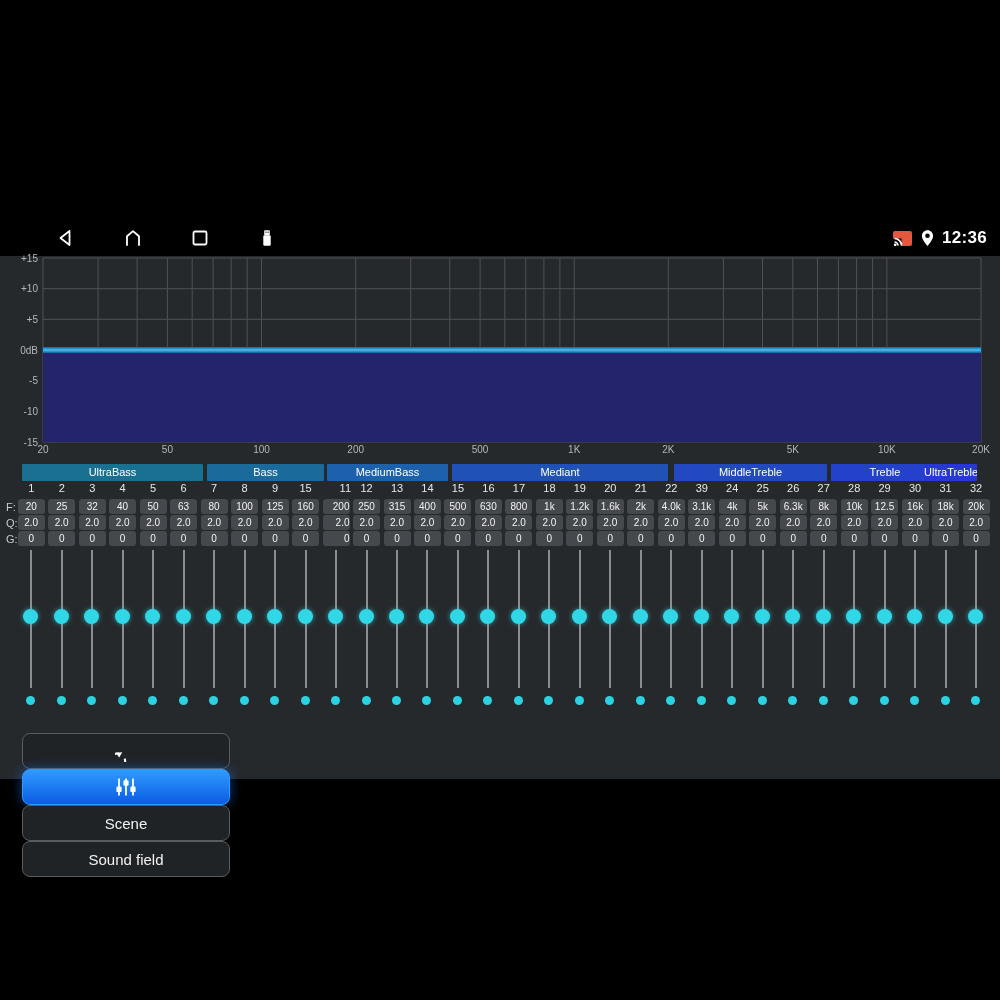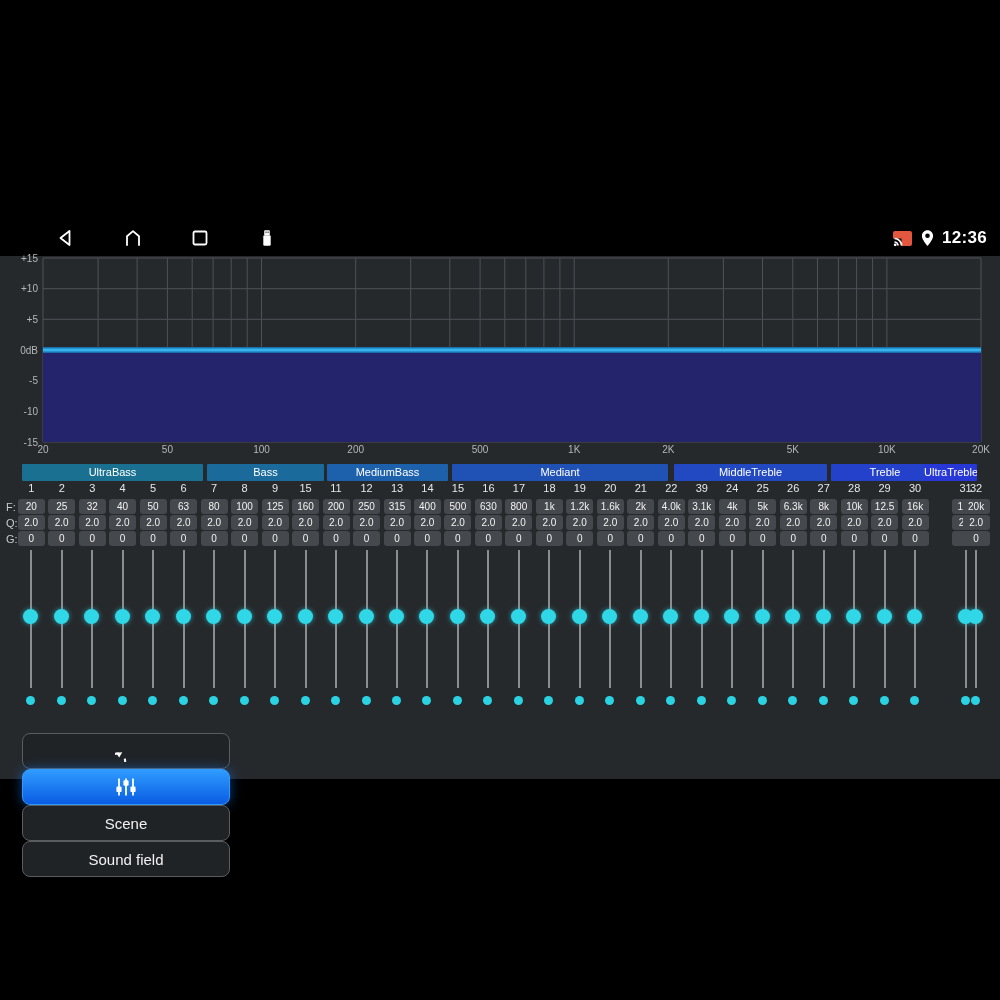--- a/index.html
+++ b/index.html
@@ -234,21 +234,21 @@
         </div>
         <div class="col" style="left: 290.5px;">
           <div class="num">15</div>
           <div class="cell">160</div>
           <div class="cell">2.0</div>
           <div class="cell">0</div>
           <div class="track"></div>
           <div class="knob"></div>
           <div class="dot"></div>
         </div>
-        <div class="col" style="left: 321px;">
+        <div class="col" style="left: 321px; text-align: right;">
           <div class="num">11</div>
           <div class="cell">200</div>
           <div class="cell">2.0</div>
           <div class="cell">0</div>
           <div class="track"></div>
           <div class="knob"></div>
           <div class="dot"></div>
         </div>
         <div class="col" style="left: 351.5px;">
           <div class="num">12</div>
@@ -414,21 +414,21 @@
         </div>
         <div class="col" style="left: 900.1px;">
           <div class="num">30</div>
           <div class="cell">16k</div>
           <div class="cell">2.0</div>
           <div class="cell">0</div>
           <div class="track"></div>
           <div class="knob"></div>
           <div class="dot"></div>
         </div>
-        <div class="col" style="left: 930.6px; margin-left: 20px;">
+        <div class="col" style="left: 930.6px;">
           <div class="num">31</div>
           <div class="cell">18k</div>
           <div class="cell">2.0</div>
           <div class="cell">0</div>
           <div class="track"></div>
           <div class="knob"></div>
           <div class="dot"></div>
         </div>
         <div class="col" style="left: 961.1px;">
           <div class="num">32</div>

